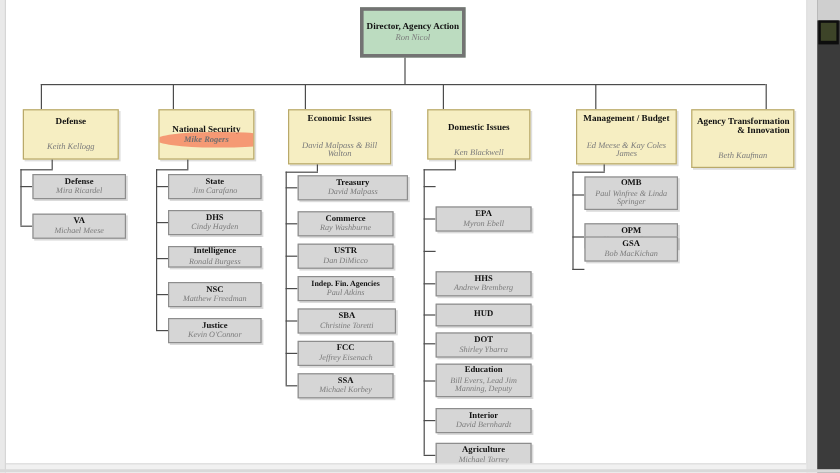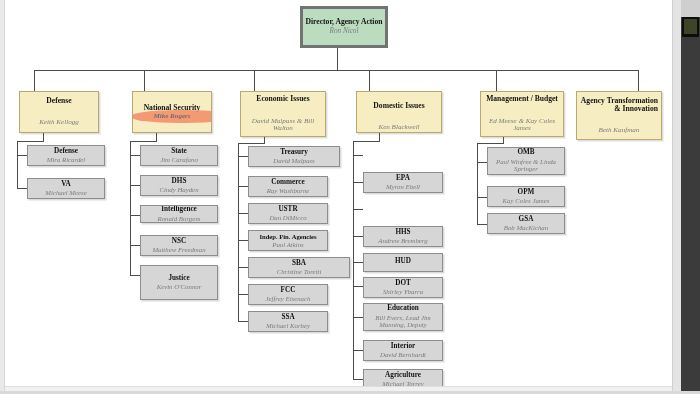--- a/index.html
+++ b/index.html
@@ -226,21 +226,21 @@
       <span class="person">Cindy Hayden</span>
     </div>
     <div class="node lvl2" style="left:134px; top:205px; width:78px; height:18px;">
       <span class="title">Intelligence</span>
       <span class="person">Ronald Burgess</span>
     </div>
     <div class="node lvl2" style="left:134px; top:235px; width:78px; height:21px;">
       <span class="title">NSC</span>
       <span class="person">Matthew Freedman</span>
     </div>
-    <div class="node lvl2" style="left:134px; top:265px; width:78px; height:35px;">
+    <div class="node lvl2" style="left:134px; top:265px; width:78px; height:21px;">
       <span class="title">Justice</span>
       <span class="person">Kevin O'Connor</span>
     </div>
 
     <div class="node lvl1" style="left:234px; top:91px; width:86px; height:46px;">
       <span class="title">Economic Issues</span>
       <span class="person" style="max-width:72px;">David Malpass &amp; Bill Walton</span>
     </div>
     <div class="line v" style="left:258px; top:137px; height:6px;"></div>
     <div class="line h" style="left:232px; top:143px; width:27px;"></div>
@@ -262,21 +262,21 @@
       <span class="person">Ray Washburne</span>
     </div>
     <div class="node lvl2" style="left:242px; top:203px; width:80px; height:21px;">
       <span class="title">USTR</span>
       <span class="person">Dan DiMicco</span>
     </div>
     <div class="node lvl2" style="left:242px; top:230px; width:80px; height:21px;">
       <span class="title" style="font-size:6.6px;">Indep. Fin. Agencies</span>
       <span class="person">Paul Atkins</span>
     </div>
-    <div class="node lvl2" style="left:242px; top:257px; width:102px; height:21px;">
+    <div class="node lvl2" style="left:242px; top:257px; width:82px; height:21px;">
       <span class="title">SBA</span>
       <span class="person">Christine Toretti</span>
     </div>
     <div class="node lvl2" style="left:242px; top:284px; width:80px; height:21px;">
       <span class="title">FCC</span>
       <span class="person">Jeffrey Eisenach</span>
     </div>
     <div class="node lvl2" style="left:242px; top:311px; width:80px; height:21px;">
       <span class="title">SSA</span>
       <span class="person">Michael Korbey</span>
@@ -340,21 +340,21 @@
     <div class="line h" style="left:471px; top:224px; width:10px;"></div>
 
     <div class="node lvl2" style="left:481px; top:147px; width:78px; height:28px;">
       <span class="title">OMB</span>
       <span class="person" style="max-width:74px;">Paul Winfree &amp; Linda Springer</span>
     </div>
     <div class="node lvl2" style="left:481px; top:186px; width:78px; height:21px;">
       <span class="title">OPM</span>
       <span class="person">Kay Coles James</span>
     </div>
-    <div class="node lvl2" style="left:481px; top:213px; width:78px; height:21px;">
+    <div class="node lvl2" style="left:481px; top:197px; width:78px; height:21px;">
       <span class="title">GSA</span>
       <span class="person">Bob MacKichan</span>
     </div>
 
     <div class="node lvl1" style="left:570px; top:91px; width:86px; height:49px;">
       <span class="title" style="max-width:78px;text-align:right;">Agency Transformation &amp; Innovation</span>
       <span class="person">Beth Kaufman</span>
     </div>
 
   </div>

